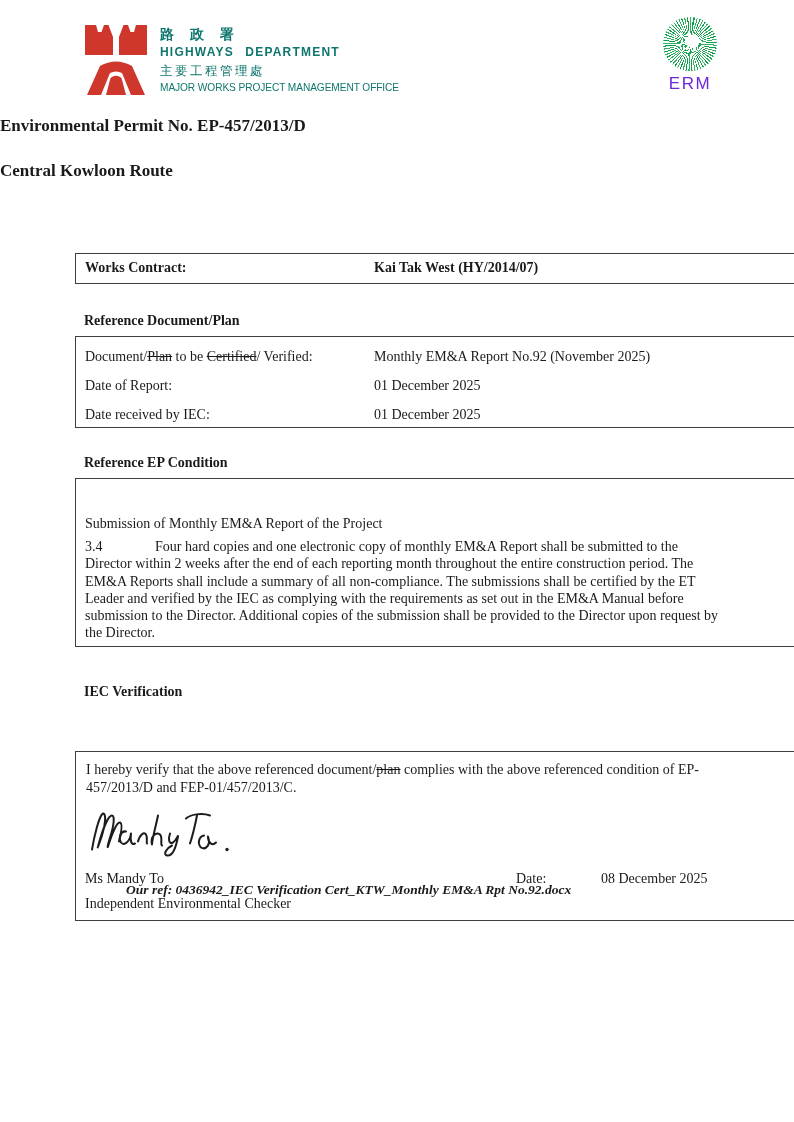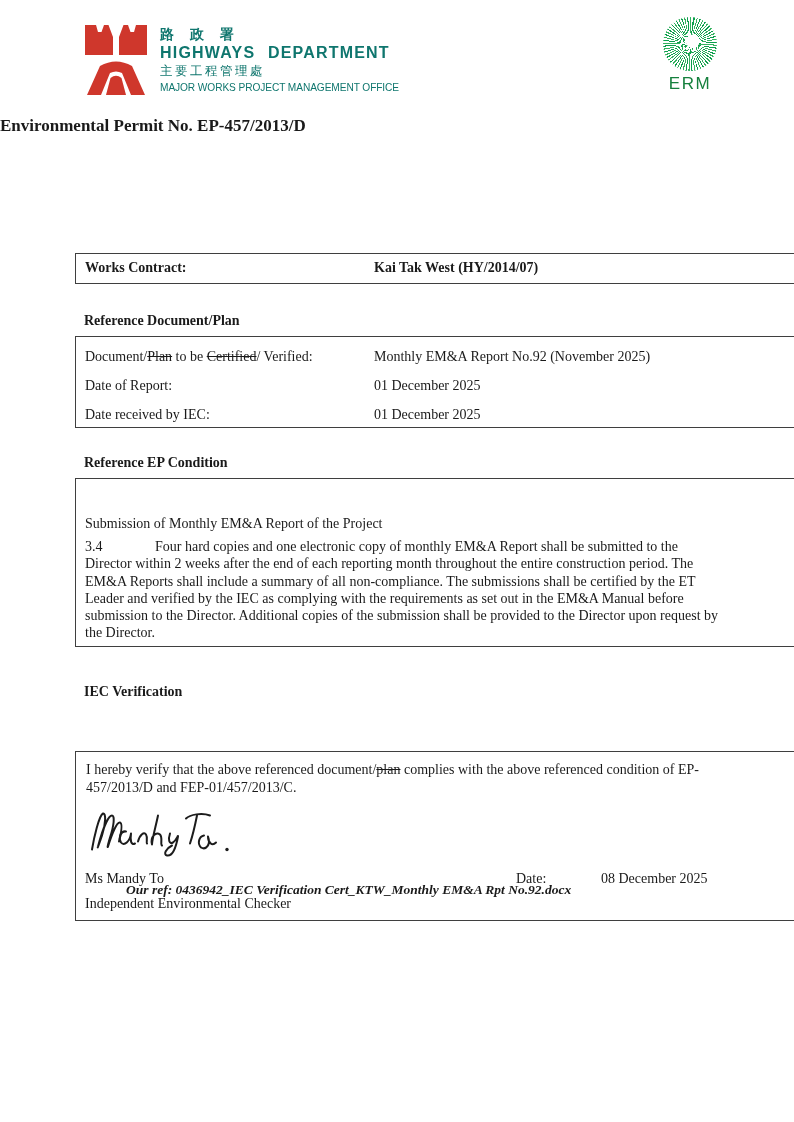--- a/index.html
+++ b/index.html
@@ -4,31 +4,31 @@
 <style>
   html,body{margin:0;padding:0;background:#ffffff;}
   .page{
     position:relative;width:794px;height:1122px;background:#fff;overflow:hidden;
     font-family:"Liberation Serif","DejaVu Serif",serif;color:#1a1a1a;
   }
   
   .hyd-logo{position:absolute;left:85px;top:25px;width:62px;height:70px;}
   .hyd-text{position:absolute;left:160px;top:26px;font-family:"Liberation Sans","DejaVu Sans",sans-serif;color:#0f766e;}
   .hyd-zh1{font-size:14px;font-weight:bold;letter-spacing:6px;line-height:16px;}
-  .hyd-en1{font-size:16px;font-weight:bold;letter-spacing:1.2px;word-spacing:7px;line-height:19px;margin-top:1px;}
+  .hyd-en1{font-size:12px;font-weight:bold;letter-spacing:1.2px;word-spacing:7px;line-height:19px;margin-top:1px;}
   .hyd-zh2{font-size:12.5px;letter-spacing:2.5px;line-height:15px;margin-top:2px;}
   .hyd-en2{font-size:10.6px;letter-spacing:-0.1px;line-height:13px;margin-top:2px;transform:scaleX(.96);transform-origin:left;}
   .erm-block{position:absolute;left:650px;top:17px;width:80px;text-align:center;}
   .erm-burst{
     width:54px;height:54px;border-radius:50%;margin:0 auto;
     background:
       radial-gradient(circle at 55% 45%, #ffffff 0 6.5px, rgba(255,255,255,0) 7px),
       repeating-conic-gradient(from 8deg, #0b9e4c 0deg 2.6deg, #ffffff 2.6deg 6.4deg, #35b25f 6.4deg 9deg, #ffffff 9deg 12.8deg);
   }
-  .erm-text{font-family:"Liberation Sans","DejaVu Sans",sans-serif;font-size:17px;letter-spacing:1.5px;color:#15803d;margin-top:3px;}
+  .erm-text{font-family:"Liberation Sans","DejaVu Sans",sans-serif;font-size:17px;letter-spacing:1.5px;color:#6d28d9;margin-top:3px;}
   
   .doc-title{position:absolute;left:0;width:794px;text-align:left;font-size:17px;font-weight:bold;}
   .t1{top:116px;} .t2{top:161px;} .t3{top:206px;}
   
   .box{position:absolute;left:75px;width:760px;border:1.5px solid #3f3f3f;background:#fff;box-sizing:border-box;}
   .works-box{top:253px;height:31px;}
   .row{position:relative;height:29px;line-height:29px;font-size:14px;white-space:nowrap;}
   .row .lbl{padding-left:9px;}
   .row .val{position:absolute;left:298px;top:0;}
   .works-box .row{font-weight:bold;height:28px;line-height:28px;}
@@ -72,20 +72,21 @@
     <div class="hyd-zh2">主要工程管理處</div>
     <div class="hyd-en2">MAJOR WORKS PROJECT MANAGEMENT OFFICE</div>
   </div>
 
   <div class="erm-block">
     <div class="erm-burst"></div>
     <div class="erm-text">ERM</div>
   </div>
 
   <div class="doc-title t1">Environmental Permit No. EP-457/2013/D</div>
+  <div class="doc-title t2">Central Kowloon Route</div>
 
   <div class="box works-box">
     <div class="row">
       <span class="lbl">Works Contract:</span>
       <span class="val">Kai Tak West (HY/2014/07)</span>
     </div>
   </div>
 
   <div class="section-heading h-refdoc">Reference Document/Plan</div>
   <div class="box refdoc-box">

